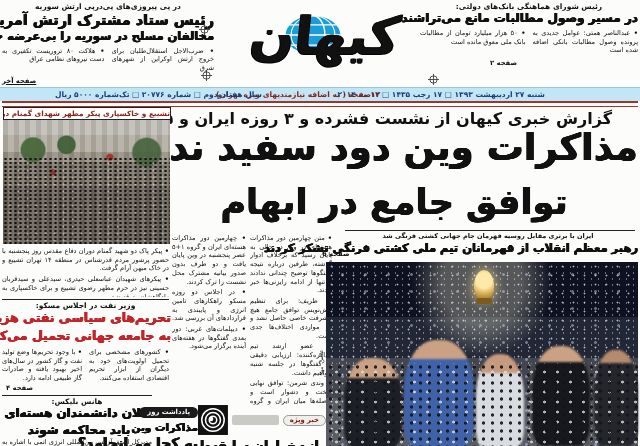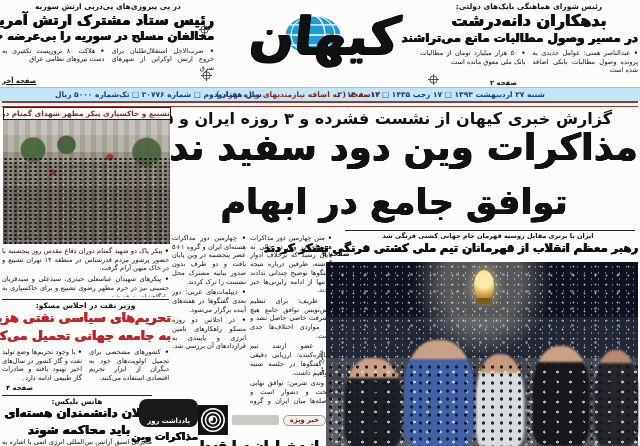--- a/index.html
+++ b/index.html
@@ -11,21 +11,21 @@
   .nowrap{white-space:nowrap;}
   .kicker{font-size:7.5px;font-weight:bold;}
   .h-top{font-weight:bold;line-height:1.25;}
   .mini{font-size:6.6px;line-height:1.32;text-align:justify;}
   .blt > div{margin-bottom:2px;}
   .blt > div::before{content:"• ";font-weight:bold;}
   .pageref{font-size:6.8px;font-weight:bold;}
   .twocol{column-count:2;column-gap:7px;}
   .rule{border-top:1px solid #222;}
   .badge-dark{display:inline-block;background:#1a1a1a;color:#fff;border-radius:8px;
-              padding:18px 8px 2px;font-size:6.8px;font-weight:bold;}
+              padding:1px 8px 2px;font-size:6.8px;font-weight:bold;}
   .badge-light{display:inline-block;background:#efefec;color:#7a1a12;border:1px solid #999;
                border-radius:7px;padding:0 6px 1px;font-size:6.8px;font-weight:bold;}
   .grayblock{background:#c9c9c6;border-radius:2px;height:10px;display:inline-block;}
   .heavy{text-shadow:0.5px 0 0 currentColor,-0.5px 0 0 currentColor,0 0.4px 0 currentColor;}
   .lead-h{font-weight:bold;letter-spacing:-0.5px;}
   .red-rule{border-top:2px solid #a53327;border-bottom:1px solid #a53327;height:3px;}
   .vert{writing-mode:vertical-rl;transform:rotate(180deg);font-size:5.5px;color:#333;}
   
   .photo-crowd{
     background:
@@ -98,21 +98,20 @@
     <line x1="0" y1="6" x2="12" y2="6" stroke="#444" stroke-width="1"></line>
   </svg>
   <svg class="abs" style="left:428px;top:74px;" width="11" height="11" viewBox="0 0 12 12">
     <circle cx="6" cy="6" r="4" fill="none" stroke="#444" stroke-width="1"></circle>
     <line x1="6" y1="0" x2="6" y2="12" stroke="#444" stroke-width="1"></line>
     <line x1="0" y1="6" x2="12" y2="6" stroke="#444" stroke-width="1"></line>
   </svg>
 
   <div class="abs" style="left:420px;top:2px;width:218px;">
     <div class="kicker ctr nowrap">رئیس شورای هماهنگی بانک‌های دولتی:</div>
-    <div class="h-top ctr nowrap heavy" style="font-size:16px;">بدهکاران دانه‌درشت</div>
     <div class="h-top ctr nowrap heavy" style="font-size:12px;">در مسیر وصول مطالبات مانع می‌تراشند</div>
     <div class="mini twocol blt" style="margin-top:3px;height:30px;overflow:hidden;">
         <div>عبدالناصر همتی: عوامل جدیدی به پرونده وصول مطالبات بانکی اضافه شده است</div>
         <div>۵۰ هزار میلیارد تومان از مطالبات بانک ملی معوق مانده است</div>
       </div>
     <div class="pageref" style="text-align:left;margin-left:70px;">صفحه ۲</div>
   </div>
 
   <div class="abs" style="left:0;top:87px;width:640px;height:13px;background:#c2e6f5;border-top:1px solid #9bc6da;">
     <span class="abs bold nowrap" style="right:95px;top:2px;font-size:7.5px;color:#1b3f7a;">شنبه ۲۷ اردیبهشت ۱۳۹۳ □ ۱۷ رجب ۱۴۳۵ □ ۱۷ مه ۲۰۱۴</span>
@@ -120,22 +119,22 @@
     <span class="abs bold nowrap" style="left:55px;top:2px;font-size:7.5px;color:#1b3f7a;">سال هفتادودوم □ شماره ۲۰۷۷۶ □ تک‌شماره ۵۰۰۰ ریال</span>
   </div>
   <div class="abs red-rule" style="left:2px;top:101px;width:636px;"></div>
 
   <div class="abs ctr bold nowrap" style="left:300px;top:109px;width:312px;font-size:16px;">گزارش خبری کیهان از نشست فشرده و ۳ روزه ایران و ۵+۱</div>
   <div class="abs ctr lead-h nowrap heavy" style="left:150px;top:121px;width:488px;font-size:37px;line-height:1.45;">مذاکرات وین دود سفید نداشت</div>
   <div class="abs ctr lead-h nowrap heavy" style="left:150px;top:178px;width:488px;font-size:35px;line-height:1.4;">توافق جامع در ابهام</div>
 
   <div class="abs mini blt" style="left:172px;top:234px;width:74px;height:162px;overflow:hidden;">
       <div>چهارمین دور مذاکرات هسته‌ای ایران و گروه ۱+۵ عصر پنجشنبه در وین پایان یافت و دو طرف بدون صدور بیانیه مشترک محل نشست را ترک کردند.</div>
+      <div>در اجلاس دو روزه مسکو راهکارهای تامین انرژی و پایبندی به قراردادهای آن بررسی شد.</div>
       <div>دیپلمات‌های غربی: دور بعدی گفتگوها در هفته‌های آینده برگزار می‌شود.</div>
-      <div>در اجلاس دو روزه مسکو راهکارهای تامین انرژی و پایبندی به قراردادهای آن بررسی شد.</div>
     </div>
   <div class="abs mini blt" style="left:250px;top:234px;width:82px;height:172px;overflow:hidden;">
       <div>متن چهارمین دور مذاکرات هسته‌ای در وین در حالی به پایان رسید که برخلاف ادوار گذشته، طرفین درباره نتیجه گفتگوها توضیح چندانی ندادند و تنها از ادامه رایزنی‌ها خبر دادند.</div>
       <div>ظریف: برای تنظیم پیش‌نویس توافق جامع هیچ پیشرفت خاصی حاصل نشد و در مواردی اختلاف‌ها جدی است.</div>
       <div>عضو ارشد تیم مذاکره‌کننده: ارزیابی دقیقی از گفتگوها در جلسه شنبه خواهیم داشت.</div>
       <div>وندی شرمن: توافق نهایی سخت و دشوار است و فاصله‌ها میان ایران و گروه ۱+۵ همچنان باقی است.</div>
     </div>
 
   <div class="abs ctr bold" style="left:3px;top:107px;width:166px;height:11px;border:1px solid #222;font-size:7.3px;color:#8a2418;background:#fff;line-height:11px;white-space:nowrap;overflow:hidden;">تشییع و خاکسپاری پیکر مطهر شهدای گمنام در چند نقطه کشور</div>
   <div class="abs photo-crowd" style="left:3px;top:120px;width:167px;height:124px;"></div>

